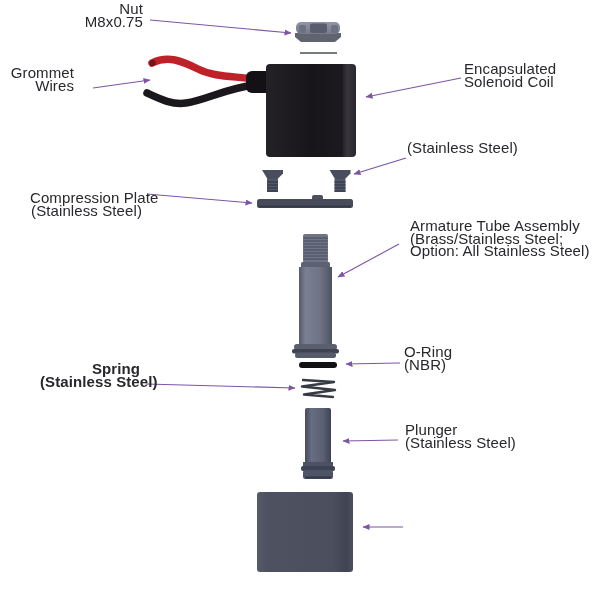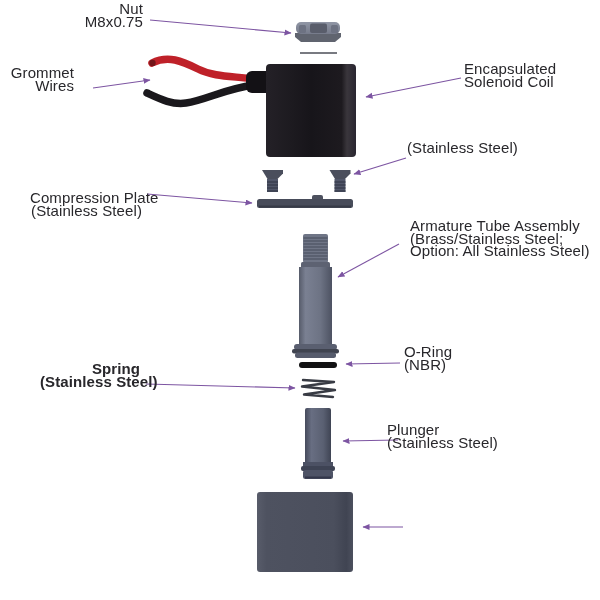--- a/index.html
+++ b/index.html
@@ -192,19 +192,19 @@
   <div class="lbl left" style="left:404px; top:346px;">
     <div>O-Ring</div>
     <div>(NBR)</div>
   </div>
 
   <div class="lbl right" style="left:40px; top:363px; width:100px;font-weight:bold;">
     <div>Spring</div>
     <div>(Stainless Steel)</div>
   </div>
 
-  <div class="lbl left" style="left:387px; top:424px;">
+  <div class="lbl left" style="left:405px; top:424px;">
     <div>Plunger</div>
     <div>(Stainless Steel)</div>
   </div>
 
 
 </div>
 
 </body></html>

